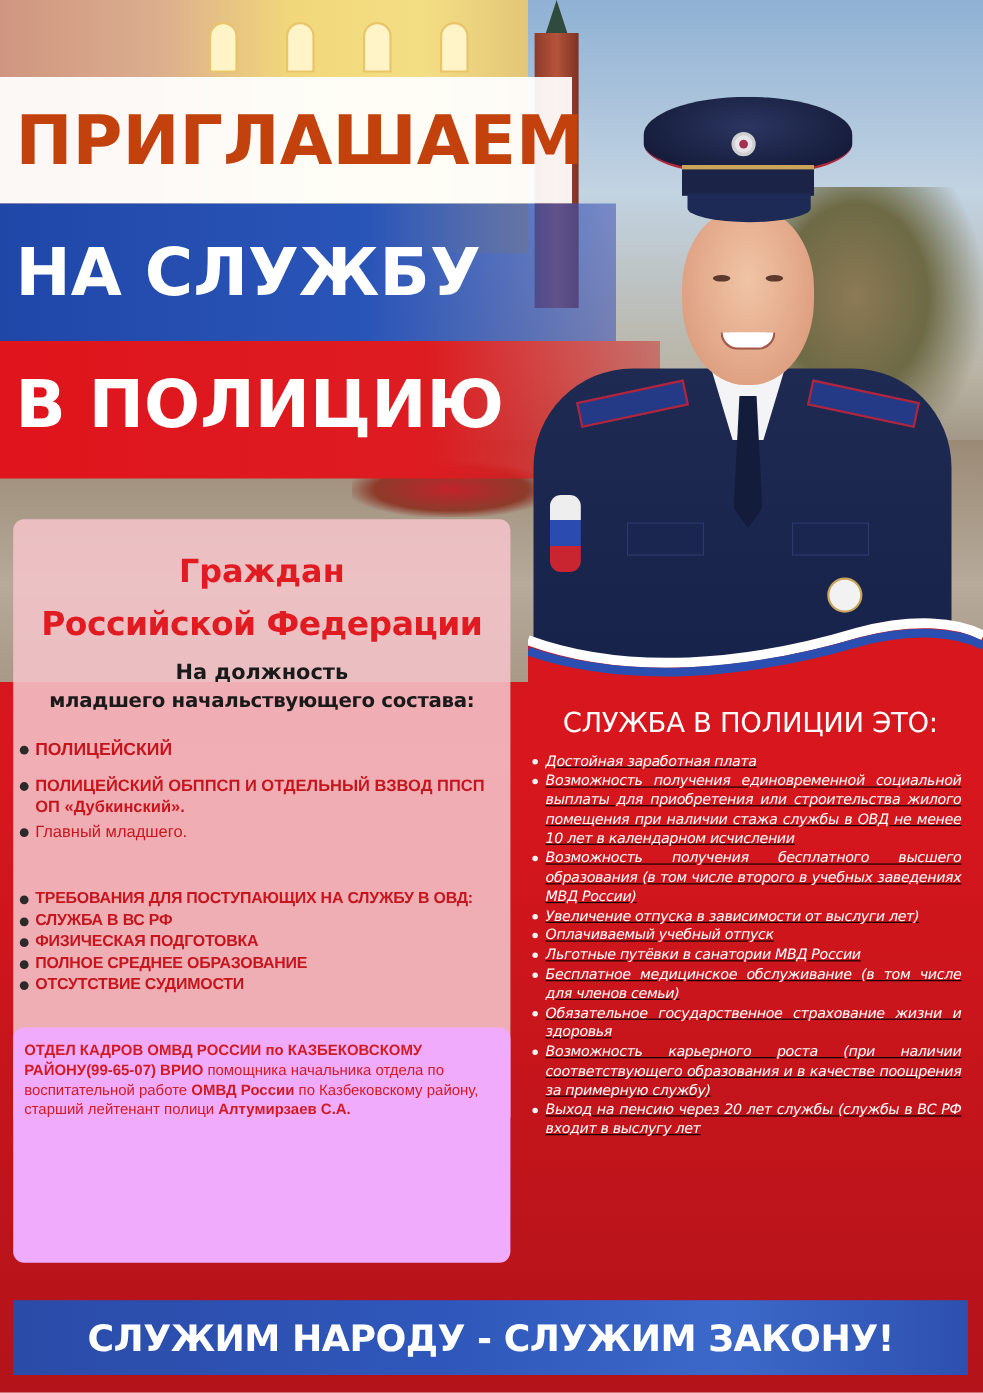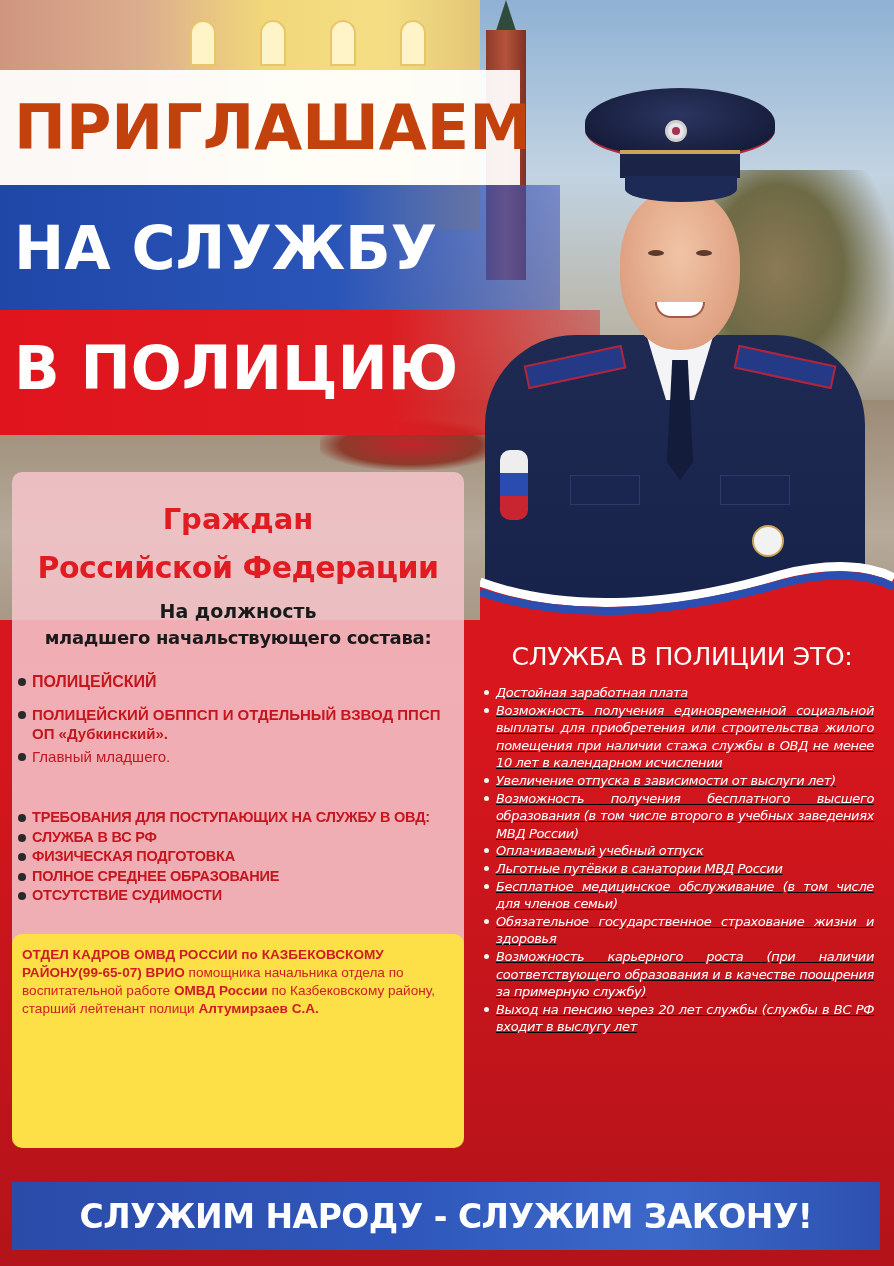--- a/index.html
+++ b/index.html
@@ -114,21 +114,21 @@
   .pos-list li.gap-s { margin-top: 4px; }
   .pos-list li.normal { font-weight: normal; }
 
   .req-list { position: absolute; left: 6px; top: 336px; width: 440px; list-style: none; }
   .req-list li { position: relative; padding-left: 14px; color: #c5161e; font-family: "Liberation Sans", sans-serif; font-weight: bold; font-size: 14.5px; line-height: 19.5px; letter-spacing: -0.2px; }
   .req-list li::before { content: ""; position: absolute; left: 0; top: 6px; width: 8px; height: 8px; border-radius: 50%; background: #2a2a2a; }
 
   
   .contact {
     position: absolute; left: 12px; top: 934px; width: 452px; height: 214px;
-    border-radius: 10px; background: #fde047; padding: 12px 10px;
+    border-radius: 10px; background: #f0abfc; padding: 12px 10px;
   }
   .contact p { color: #cf1c24; font-family: "Liberation Sans", sans-serif; font-size: 13.6px; line-height: 18px; font-weight: bold; }
   .contact .norm { font-weight: normal; }
 
   
   .benefits-title {
     position: absolute; left: 482px; top: 642px; width: 400px; text-align: center;
     color: #ffffff; font-weight: normal; font-size: 25px; letter-spacing: -0.3px;
   }
   .benefits {
@@ -224,22 +224,22 @@
 <div class="contact">
   <p>
     <span>ОТДЕЛ КАДРОВ ОМВД РОССИИ по КАЗБЕКОВСКОМУ РАЙОНУ(99-65-07) ВРИО</span><span class="norm"> помощника начальника отдела по воспитательной работе </span><span>ОМВД России</span><span class="norm"> по Казбековскому району, старший лейтенант полици </span><span>Алтумирзаев С.А.</span>
   </p>
 </div>
 
 <div class="benefits-title">СЛУЖБА В ПОЛИЦИИ ЭТО:</div>
 <ul class="benefits">
   <li>Достойная заработная плата</li>
   <li>Возможность получения единовременной социальной выплаты для приобретения или строительства жилого помещения при наличии стажа службы в ОВД не менее 10 лет в календарном исчислении</li>
+  <li>Возможность получения бесплатного высшего образования (в том числе второго в учебных заведениях МВД России)</li>
   <li>Увеличение отпуска в зависимости от выслуги лет)</li>
-  <li>Возможность получения бесплатного высшего образования (в том числе второго в учебных заведениях МВД России)</li>
   <li>Оплачиваемый учебный отпуск</li>
   <li>Льготные путёвки в санатории МВД России</li>
   <li>Бесплатное медицинское обслуживание (в том числе для членов семьи)</li>
   <li>Обязательное государственное страхование жизни и здоровья</li>
   <li>Возможность карьерного роста (при наличии соответствующего образования и в качестве поощрения за примерную службу)</li>
   <li>Выход на пенсию через 20 лет службы (службы в ВС РФ входит в выслугу лет</li>
 </ul>
 
 <div class="slogan-bar">
   <div class="slogan">СЛУЖИМ НАРОДУ - СЛУЖИМ ЗАКОНУ!</div>

